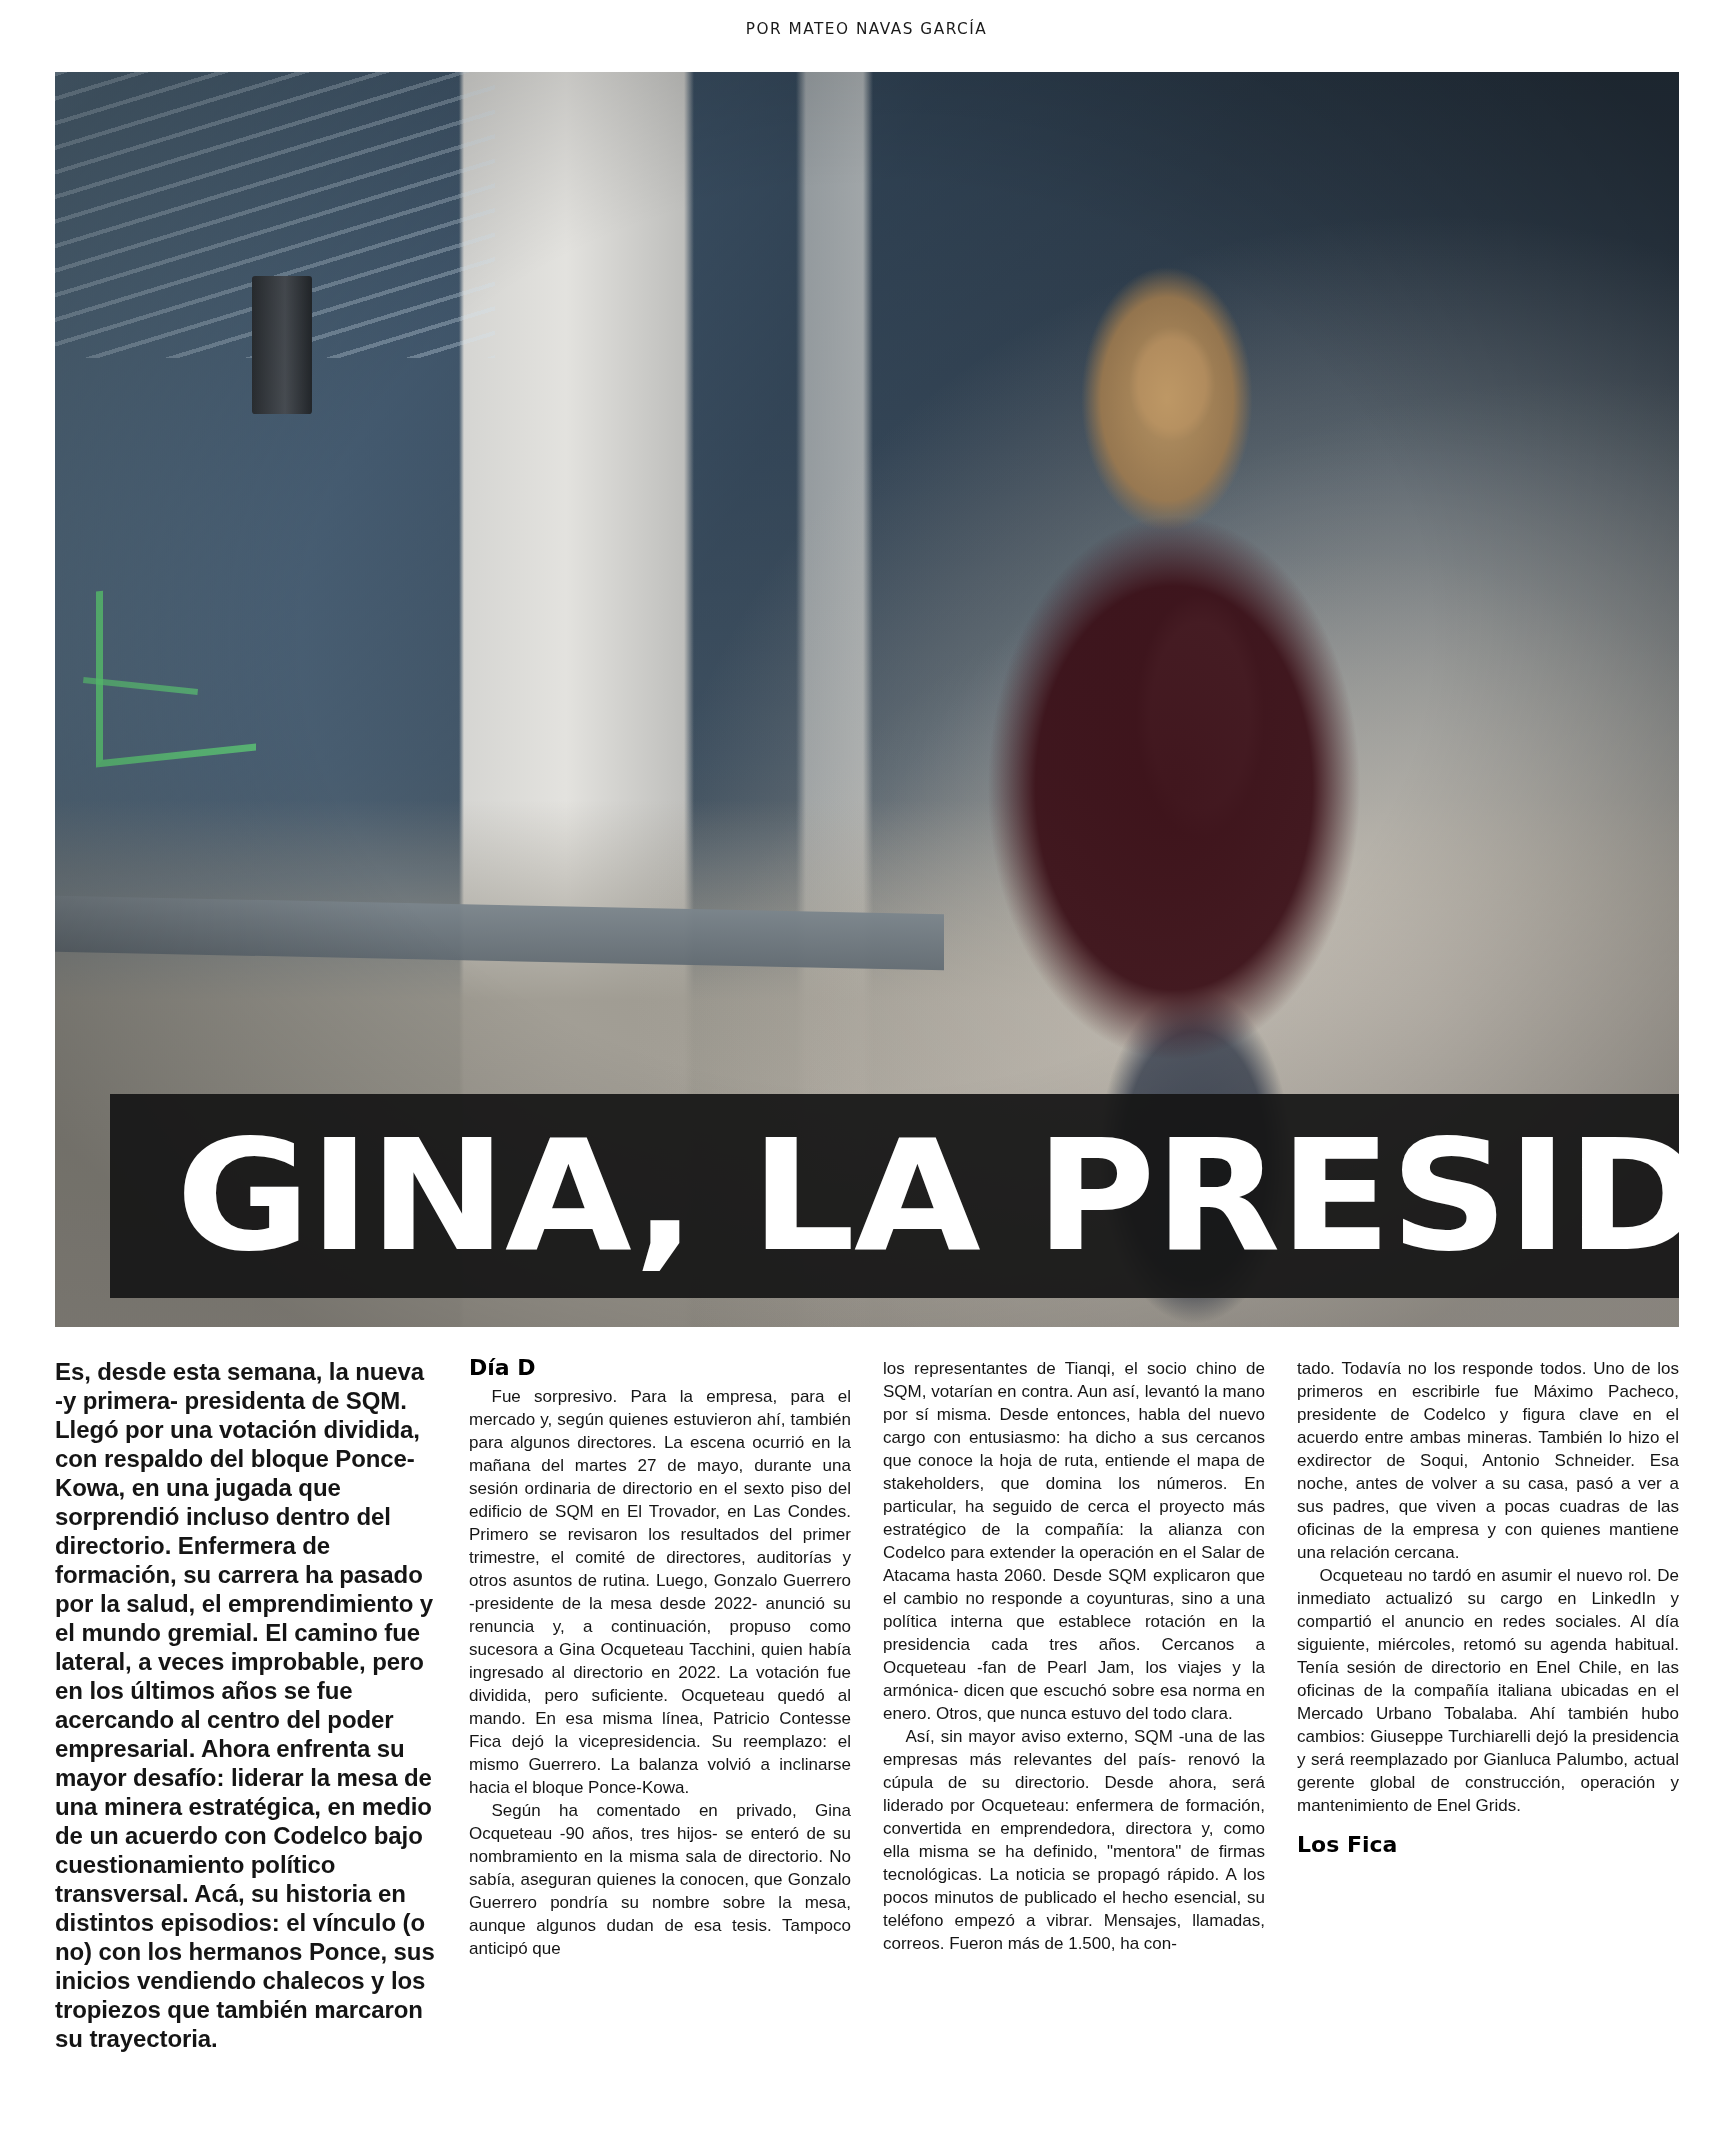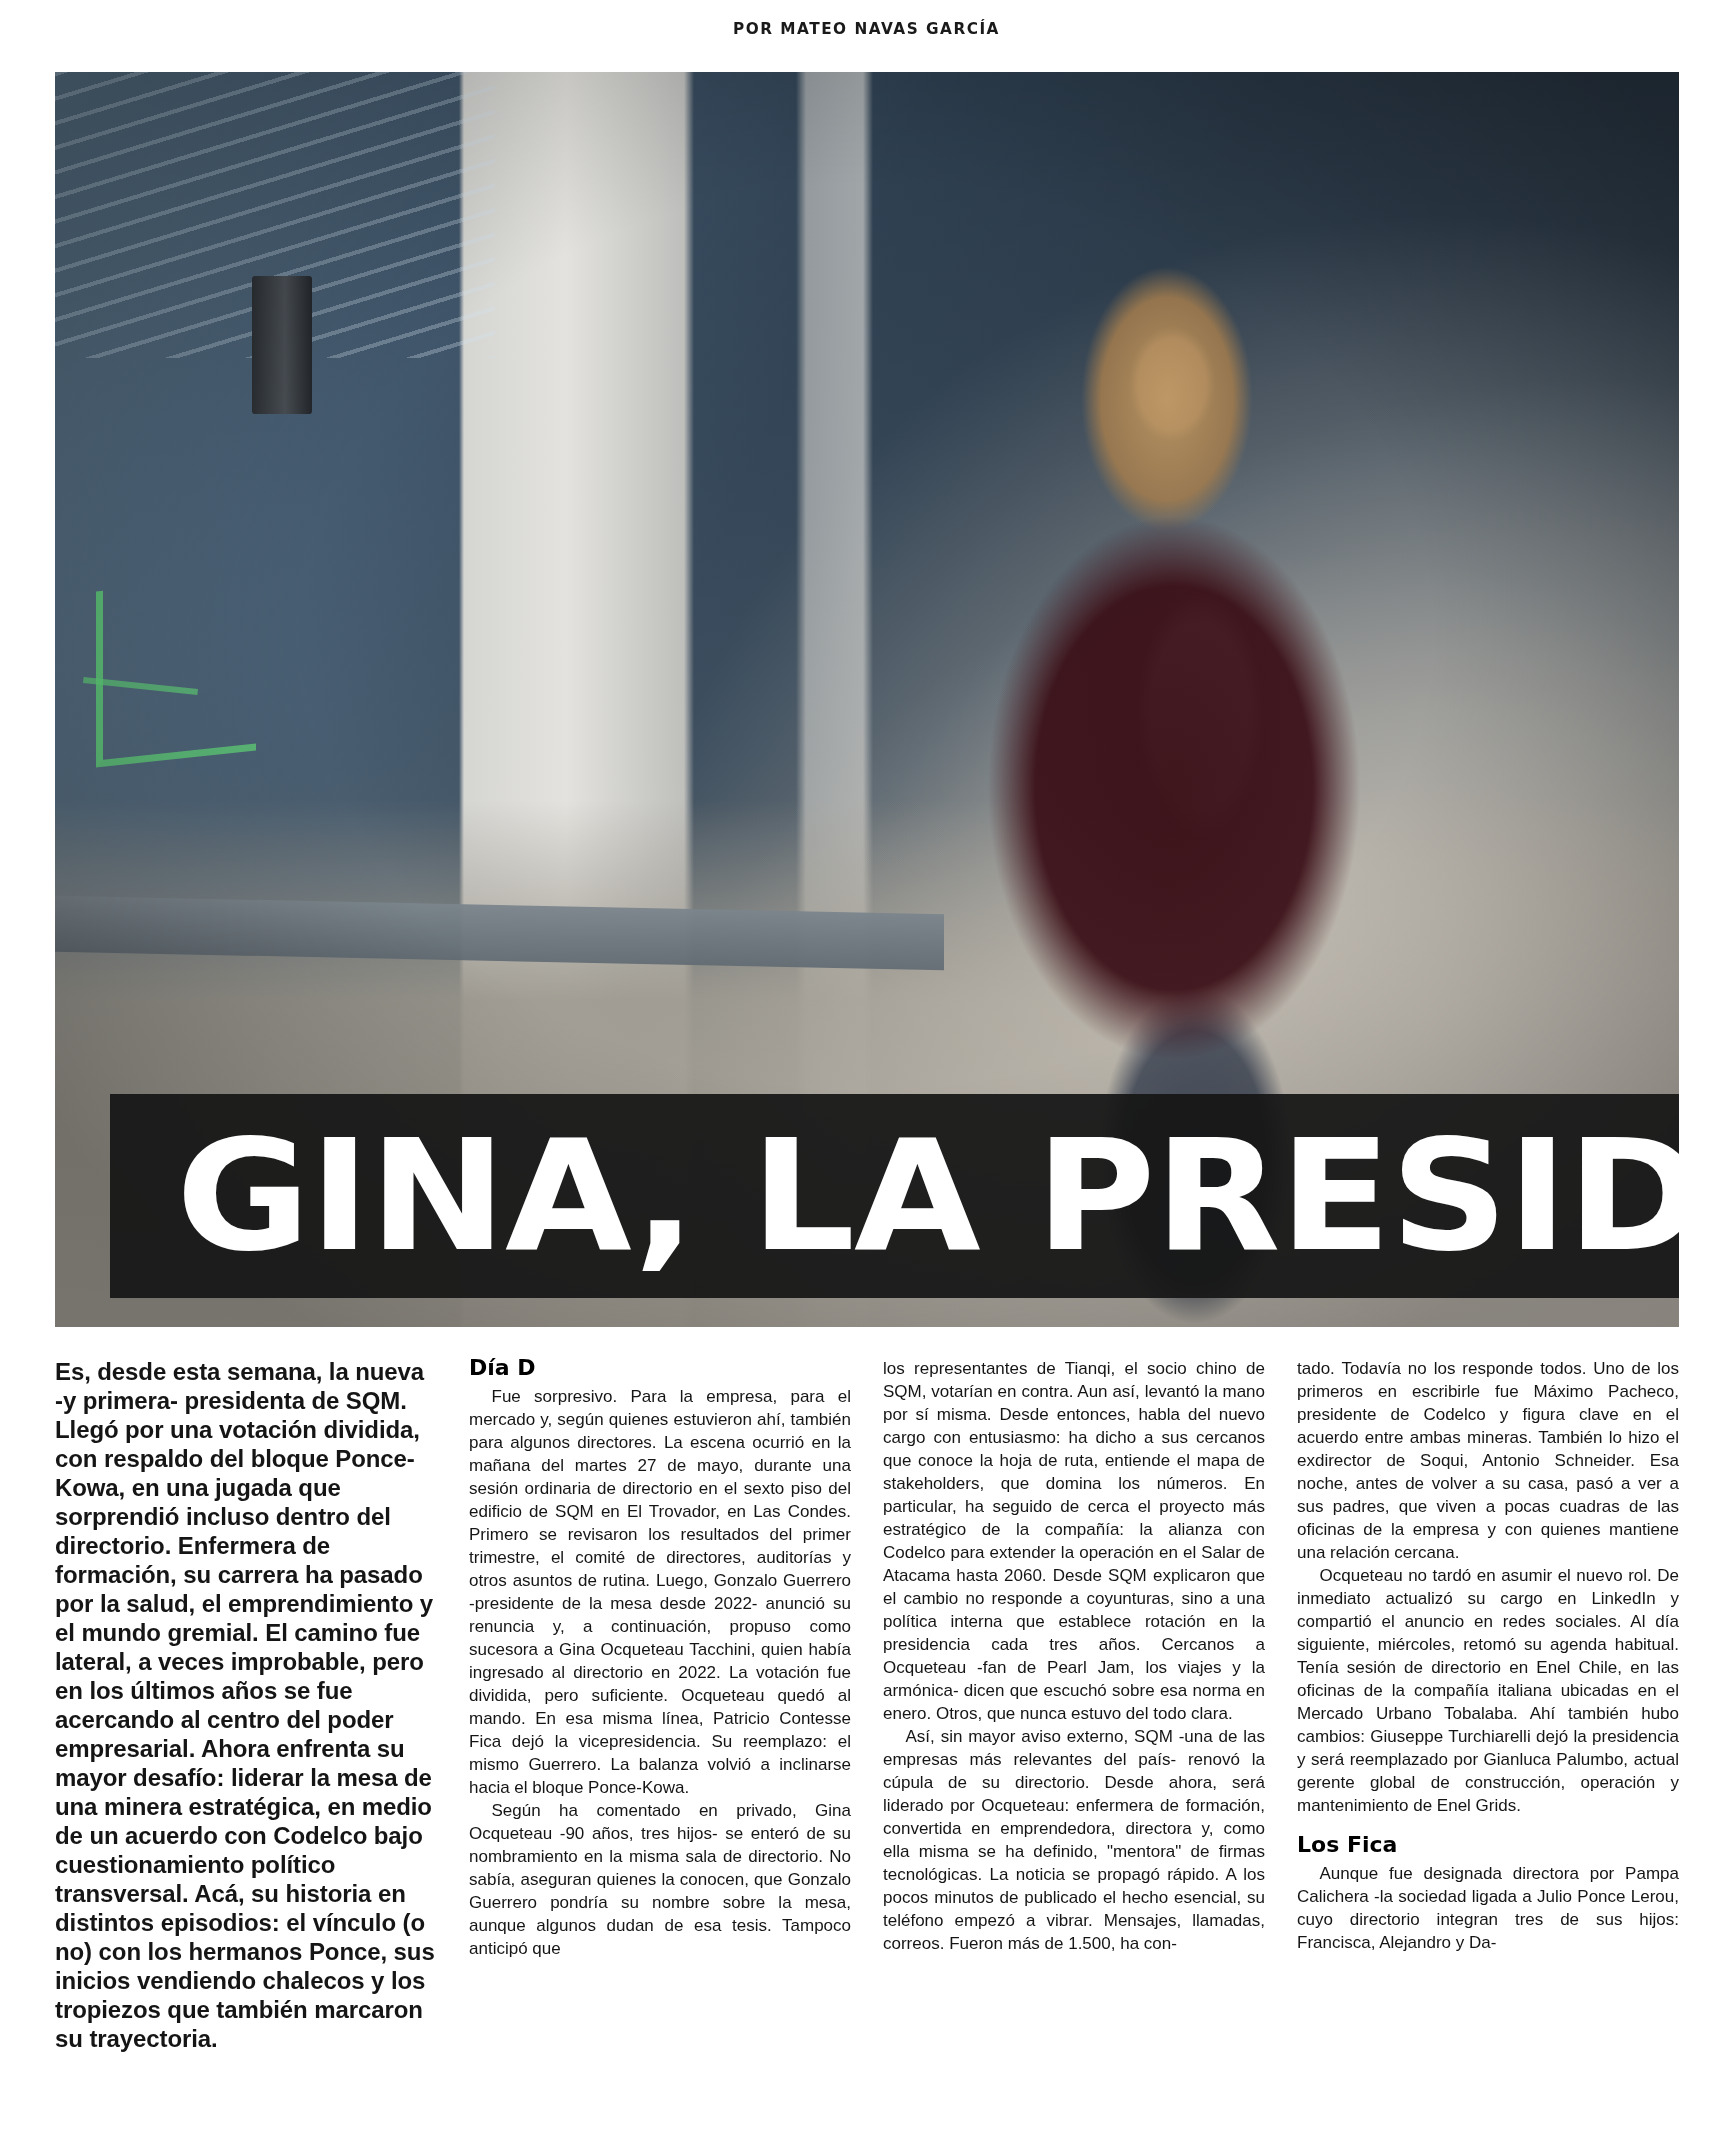--- a/index.html
+++ b/index.html
@@ -24,21 +24,21 @@
   }
 
   
   .byline {
     position: absolute;
     top: 20.4px;
     left: 0;
     width: 1733px;
     text-align: center;
     font-family: "DejaVu Sans", sans-serif;
-    font-weight: bold;
+    font-weight: normal;
     font-size: 15.3px;
     letter-spacing: 1.5px;
     color: #1a1a1a;
   }
 
   
   .photo-wrap {
     position: absolute;
     top: 72px;
     left: 55px;
@@ -231,18 +231,17 @@
 
     <div class="col">
       <p class="no-indent">los representantes de Tianqi, el socio chino de SQM, votarían en contra. Aun así, levantó la mano por sí misma. Desde entonces, habla del nuevo cargo con entusiasmo: ha dicho a sus cercanos que conoce la hoja de ruta, entiende el mapa de stakeholders, que domina los números. En particular, ha seguido de cerca el proyecto más estratégico de la compañía: la alianza con Codelco para extender la operación en el Salar de Atacama hasta 2060. Desde SQM explicaron que el cambio no responde a coyunturas, sino a una política interna que establece rotación en la presidencia cada tres años. Cercanos a Ocqueteau -fan de Pearl Jam, los viajes y la armónica- dicen que escuchó sobre esa norma en enero. Otros, que nunca estuvo del todo clara.</p>
       <p>Así, sin mayor aviso externo, SQM -una de las empresas más relevantes del país- renovó la cúpula de su directorio. Desde ahora, será liderado por Ocqueteau: enfermera de formación, convertida en emprendedora, directora y, como ella misma se ha definido, "mentora" de firmas tecnológicas. La noticia se propagó rápido. A los pocos minutos de publicado el hecho esencial, su teléfono empezó a vibrar. Mensajes, llamadas, correos. Fueron más de 1.500, ha con-</p>
     </div>
 
     <div class="col">
       <p class="no-indent">tado. Todavía no los responde todos. Uno de los primeros en escribirle fue Máximo Pacheco, presidente de Codelco y figura clave en el acuerdo entre ambas mineras. También lo hizo el exdirector de Soqui, Antonio Schneider. Esa noche, antes de volver a su casa, pasó a ver a sus padres, que viven a pocas cuadras de las oficinas de la empresa y con quienes mantiene una relación cercana.</p>
       <p>Ocqueteau no tardó en asumir el nuevo rol. De inmediato actualizó su cargo en LinkedIn y compartió el anuncio en redes sociales. Al día siguiente, miércoles, retomó su agenda habitual. Tenía sesión de directorio en Enel Chile, en las oficinas de la compañía italiana ubicadas en el Mercado Urbano Tobalaba. Ahí también hubo cambios: Giuseppe Turchiarelli dejó la presidencia y será reemplazado por Gianluca Palumbo, actual gerente global de construcción, operación y mantenimiento de Enel Grids.</p>
       <div class="subhead spaced">Los Fica</div>
-      <p>Aunque fue designada directora por Pampa Calichera -la sociedad ligada a Julio Ponce Lerou, cuyo directorio integran tres de sus hijos: Francisca, Alejandro y Da-</p>
     </div>
 
   </div>
 </div>
 
 
 </body></html>

